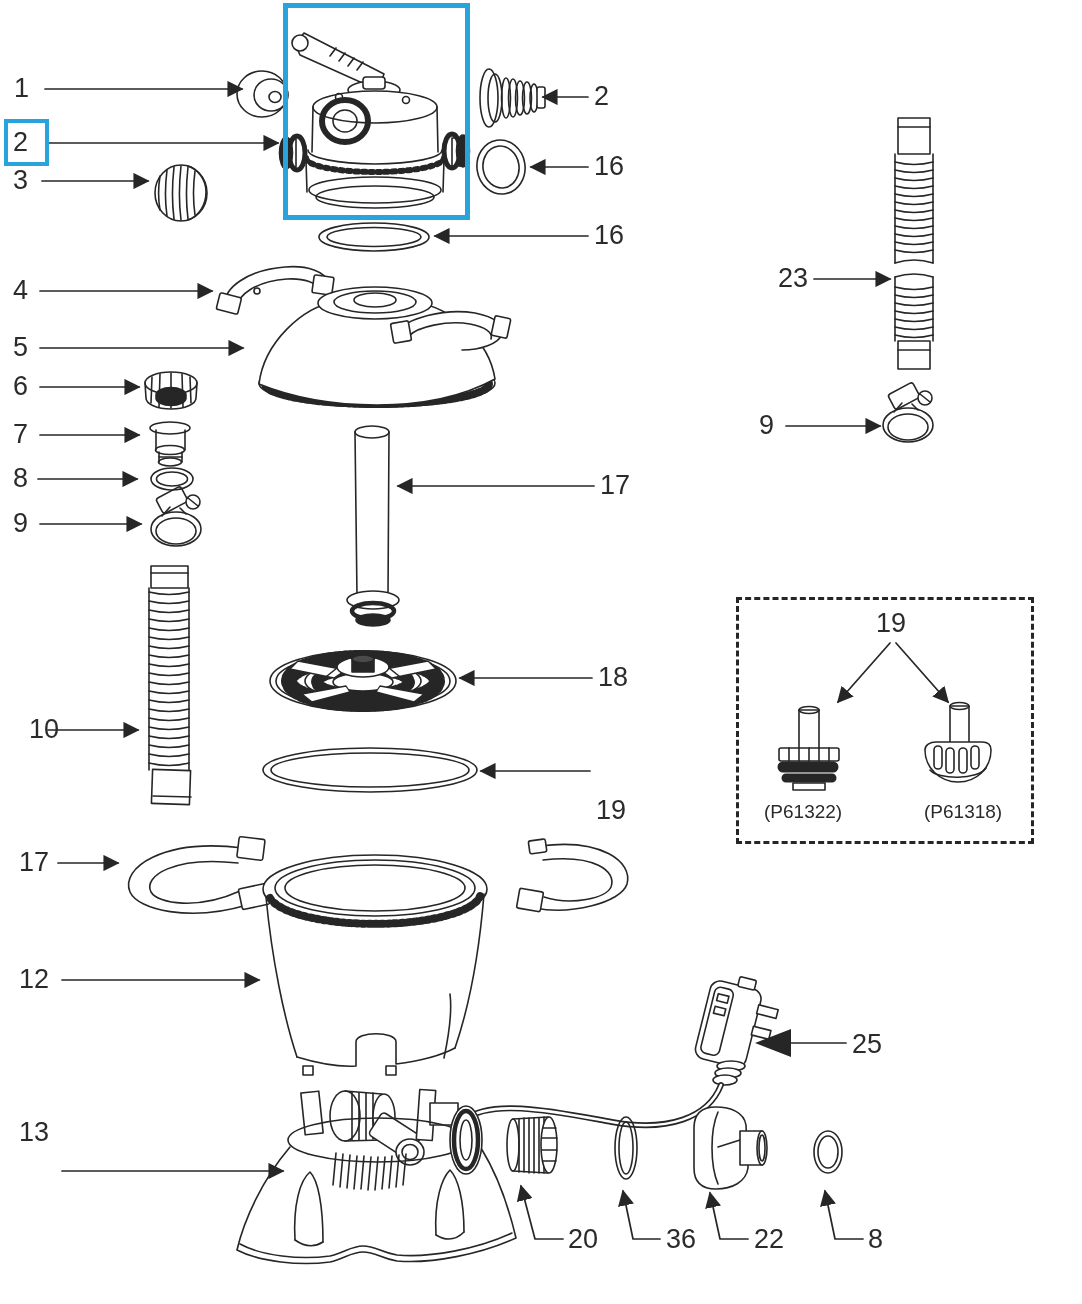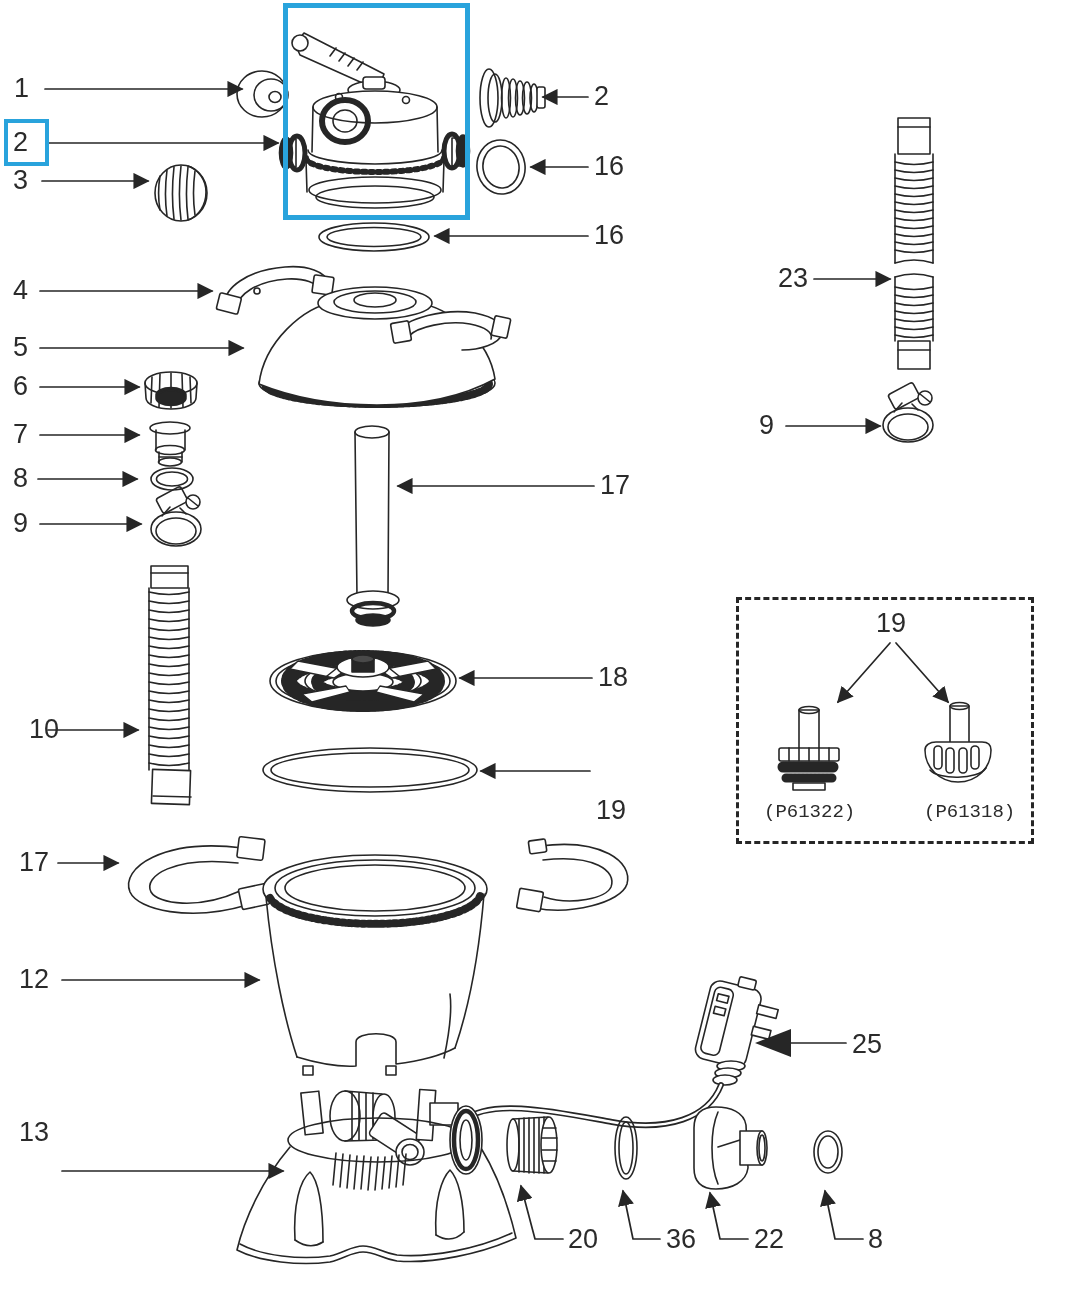--- a/index.html
+++ b/index.html
@@ -2,21 +2,21 @@
 <html><head>
 <meta charset="utf-8">
 <style>
   html,body{margin:0;padding:0;background:#fff;}
   #stage{position:relative;width:1082px;height:1304px;background:#fff;overflow:hidden;
          font-family:"Liberation Sans", sans-serif;}
   #art{position:absolute;left:0;top:0;z-index:1;}
   .num{position:absolute;z-index:3;font-size:27px;line-height:27px;color:#2b2b2b;
        font-family:"Liberation Sans", sans-serif;white-space:nowrap;}
   .code{position:absolute;z-index:3;font-size:19px;line-height:22px;color:#2b2b2b;
-        font-family:Liberation Mono, monospace;white-space:nowrap;}
+        font-family:Liberation Sans, sans-serif;white-space:nowrap;}
   .hl-label-box{position:absolute;z-index:2;left:4px;top:119px;width:37px;height:39px;
         border:4px solid var(--hl);}
   .hl-part-box{position:absolute;z-index:2;left:283px;top:3px;width:177px;height:207px;
         border:5px solid var(--hl);}
   .dash-box{position:absolute;z-index:2;left:736px;top:597px;width:292px;height:241px;
         border:3px dashed #262626;}
 </style>
 </head>
 <body>
 

